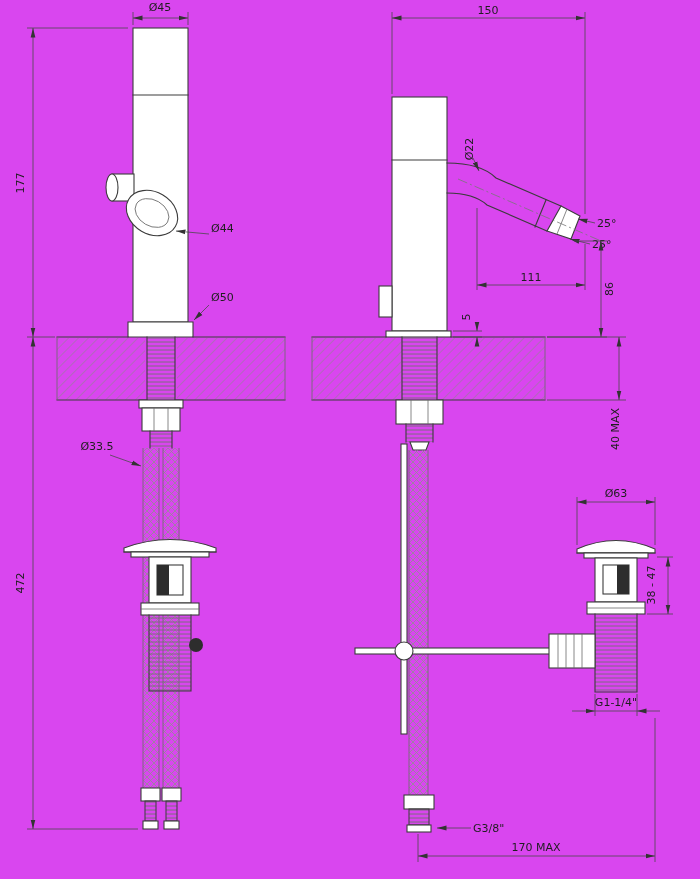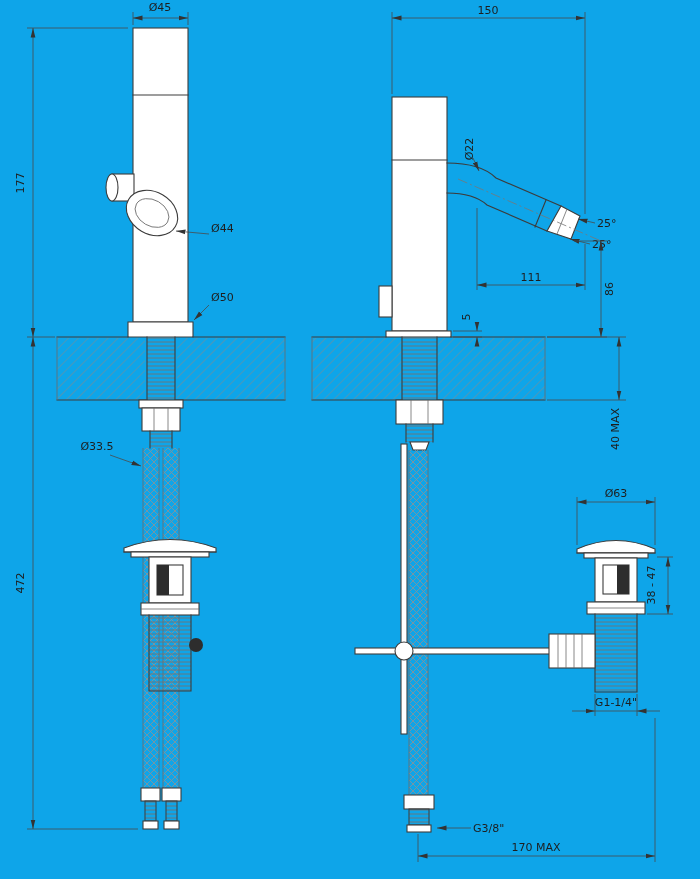--- a/index.html
+++ b/index.html
@@ -1,16 +1,16 @@
 <!DOCTYPE html>
 <html><head>
 <meta charset="utf-8">
 <style>
   html,body{margin:0;padding:0;background:#ffffff;}
-  .canvas{width:700px;height:879px;position:relative;background:#0ea5e9;overflow:hidden;}
+  .canvas{width:700px;height:879px;position:relative;background:#d946ef;overflow:hidden;}
   svg{display:block;}
   .ln{stroke:#3c3c3c;stroke-width:1.1;fill:none;stroke-linecap:square;}
   .thin{stroke:#6a6a6a;stroke-width:0.8;fill:none;}
   .fillw{fill:#ffffff;stroke:#3c3c3c;stroke-width:1.1;}
   .dim{stroke:#4a4a4a;stroke-width:0.8;fill:none;}
   .cl{stroke:#777;stroke-width:0.8;stroke-dasharray:10 3 2 3;fill:none;}
   text{font-family:"DejaVu Sans",sans-serif;font-size:11px;fill:#1e1e1e;}
 </style>
 </head>
 <body>

